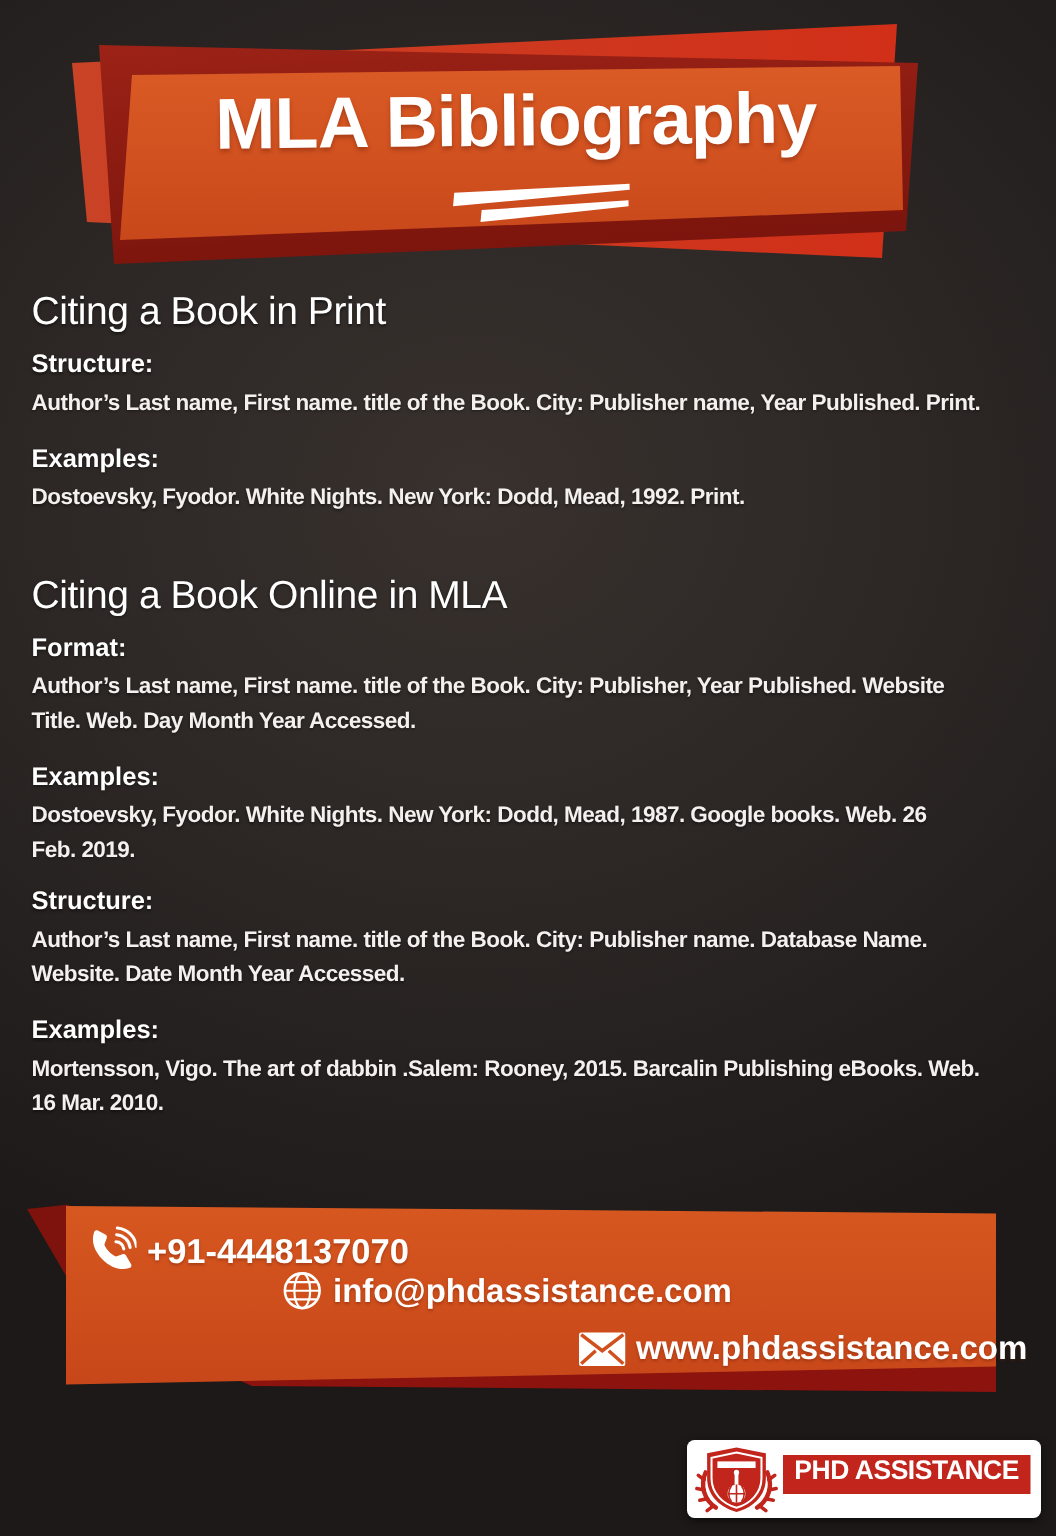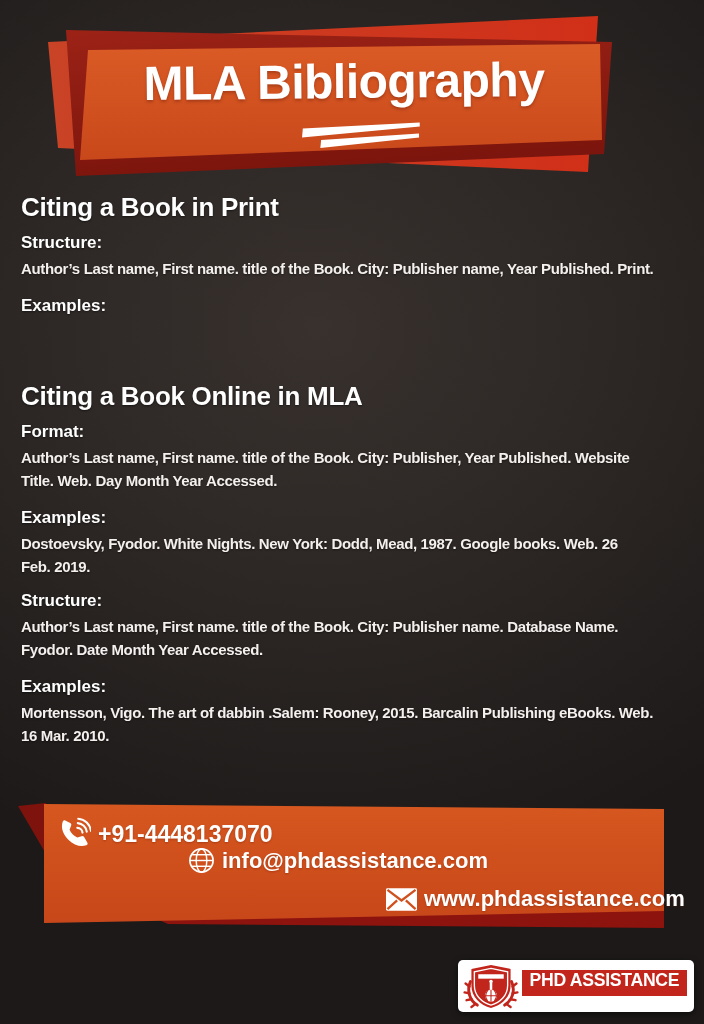--- a/index.html
+++ b/index.html
@@ -25,21 +25,21 @@
     text-align:center; font-size:48px; font-weight:bold; color:#ffffff;
     letter-spacing:-0.5px; transform:rotate(-0.6deg);
     text-shadow:0 2px 3px rgba(90,20,5,0.35);
   }
   .swoosh{position:absolute; left:298px; top:122px; transform:rotate(-1.5deg);}
 
   
   .section{position:absolute; left:21px; width:670px; color:var(--text-color);}
   .section h2{
     margin:0 0 11px; font-size:26px; line-height:28px; color:#ffffff;
-    font-weight:bold; letter-spacing:-0.3px;
+    font-weight:normal; letter-spacing:-0.3px;
     text-shadow:0 1px 2px rgba(0,0,0,0.5);
   }
   .block-label{
     font-weight:bold; font-size:17px; line-height:22px;
     margin:0 0 3px; color:#ffffff; text-shadow:0 1px 2px rgba(0,0,0,0.5);
   }
   .block + .block{margin-top:15px;}
   .body-line{
     font-weight:bold; font-size:15px; line-height:23px; letter-spacing:-0.35px;
     white-space:nowrap; text-shadow:0 1px 2px rgba(0,0,0,0.45);
@@ -112,20 +112,21 @@
   </div>
 
   <section class="section" id="section-1">
     <h2>Citing a Book in Print</h2>
     <div class="block">
       <div class="block-label">Structure:</div>
       <div class="body-line">Author’s Last name, First name. title of the Book. City: Publisher name, Year Published. Print.</div>
     </div>
     <div class="block">
       <div class="block-label">Examples:</div>
+      <div class="body-line">Dostoevsky, Fyodor. White Nights. New York: Dodd, Mead, 1992. Print.</div>
     </div>
   </section>
 
   <section class="section" id="section-2">
     <h2>Citing a Book Online in MLA</h2>
     <div class="block">
       <div class="block-label">Format:</div>
       <div class="body-line">Author’s Last name, First name. title of the Book. City: Publisher, Year Published. Website</div>
       <div class="body-line">Title. Web. Day Month Year Accessed.</div>
     </div>
@@ -133,21 +134,21 @@
       <div class="block-label">Examples:</div>
       <div class="body-line">Dostoevsky, Fyodor. White Nights. New York: Dodd, Mead, 1987. Google books. Web. 26</div>
       <div class="body-line">Feb. 2019.</div>
     </div>
   </section>
 
   <section class="section" id="section-3">
     <div class="block">
       <div class="block-label">Structure:</div>
       <div class="body-line">Author’s Last name, First name. title of the Book. City: Publisher name. Database Name.</div>
-      <div class="body-line">Fyodor. Date Month Year Accessed.</div>
+      <div class="body-line">Website. Date Month Year Accessed.</div>
     </div>
     <div class="block">
       <div class="block-label">Examples:</div>
       <div class="body-line">Mortensson, Vigo. The art of dabbin .Salem: Rooney, 2015. Barcalin Publishing eBooks. Web.</div>
       <div class="body-line">16 Mar. 2010.</div>
     </div>
   </section>
 
   <div class="footer">
     <svg width="704" height="160" viewBox="0 0 704 160">

